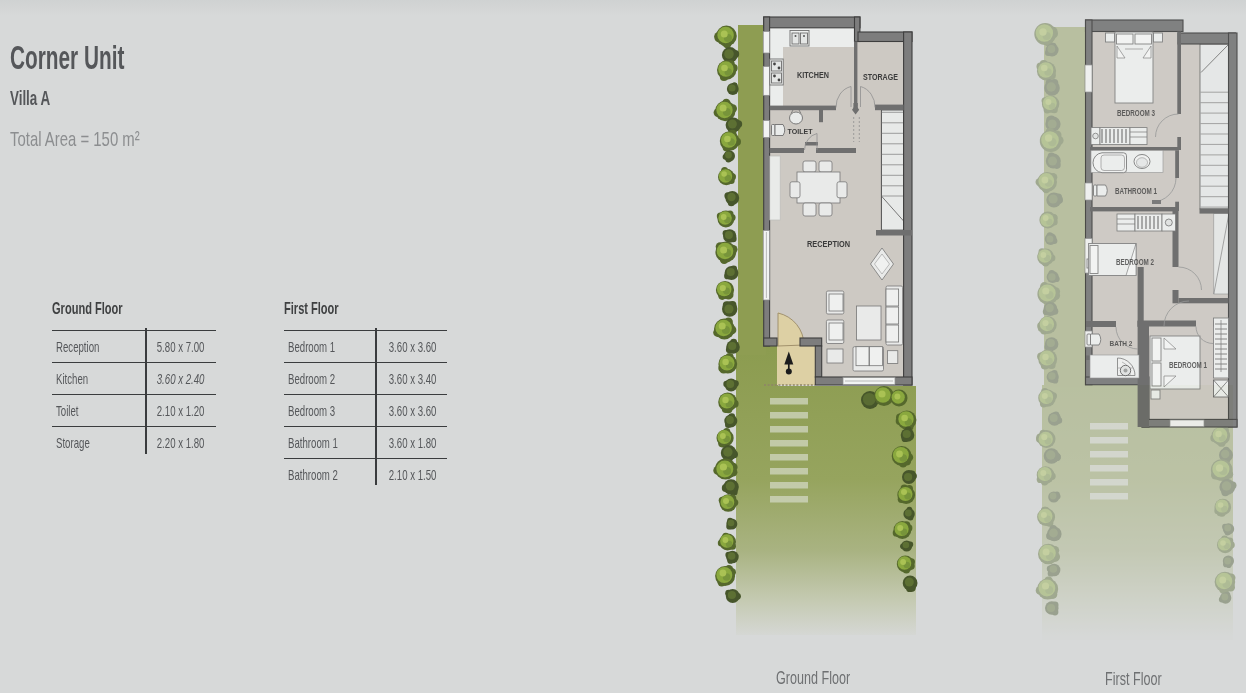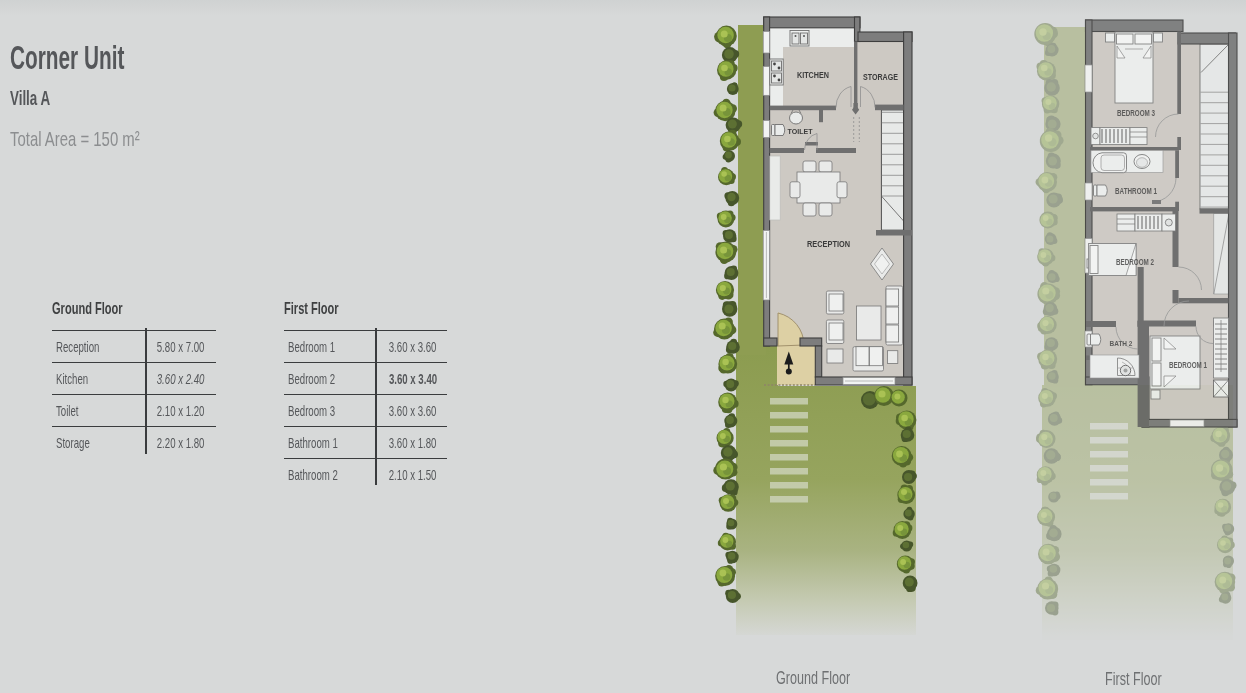--- a/index.html
+++ b/index.html
@@ -50,21 +50,21 @@
 </div>
 
 <div class="tbl" style="left:284px;top:299px;width:163px;">
   <div class="hdr">First Floor</div>
   <div class="trow">
       <div class="tname"><span>Bedroom 1</span></div>
       <div class="tval" style="width:70px;"><span>3.60 x 3.60</span></div>
     </div>
   <div class="trow">
       <div class="tname"><span>Bedroom 2</span></div>
-      <div class="tval" style="width:70px;font-weight:bold;"><span>3.60 x 3.40</span></div>
+      <div class="tval" style="width:70px;"><span>3.60 x 3.40</span></div>
     </div>
   <div class="trow">
       <div class="tname"><span>Bedroom 3</span></div>
       <div class="tval" style="width:70px;"><span>3.60 x 3.60</span></div>
     </div>
   <div class="trow">
       <div class="tname"><span>Bathroom 1</span></div>
       <div class="tval" style="width:70px;"><span>3.60 x 1.80</span></div>
     </div>
   <div class="trow">

